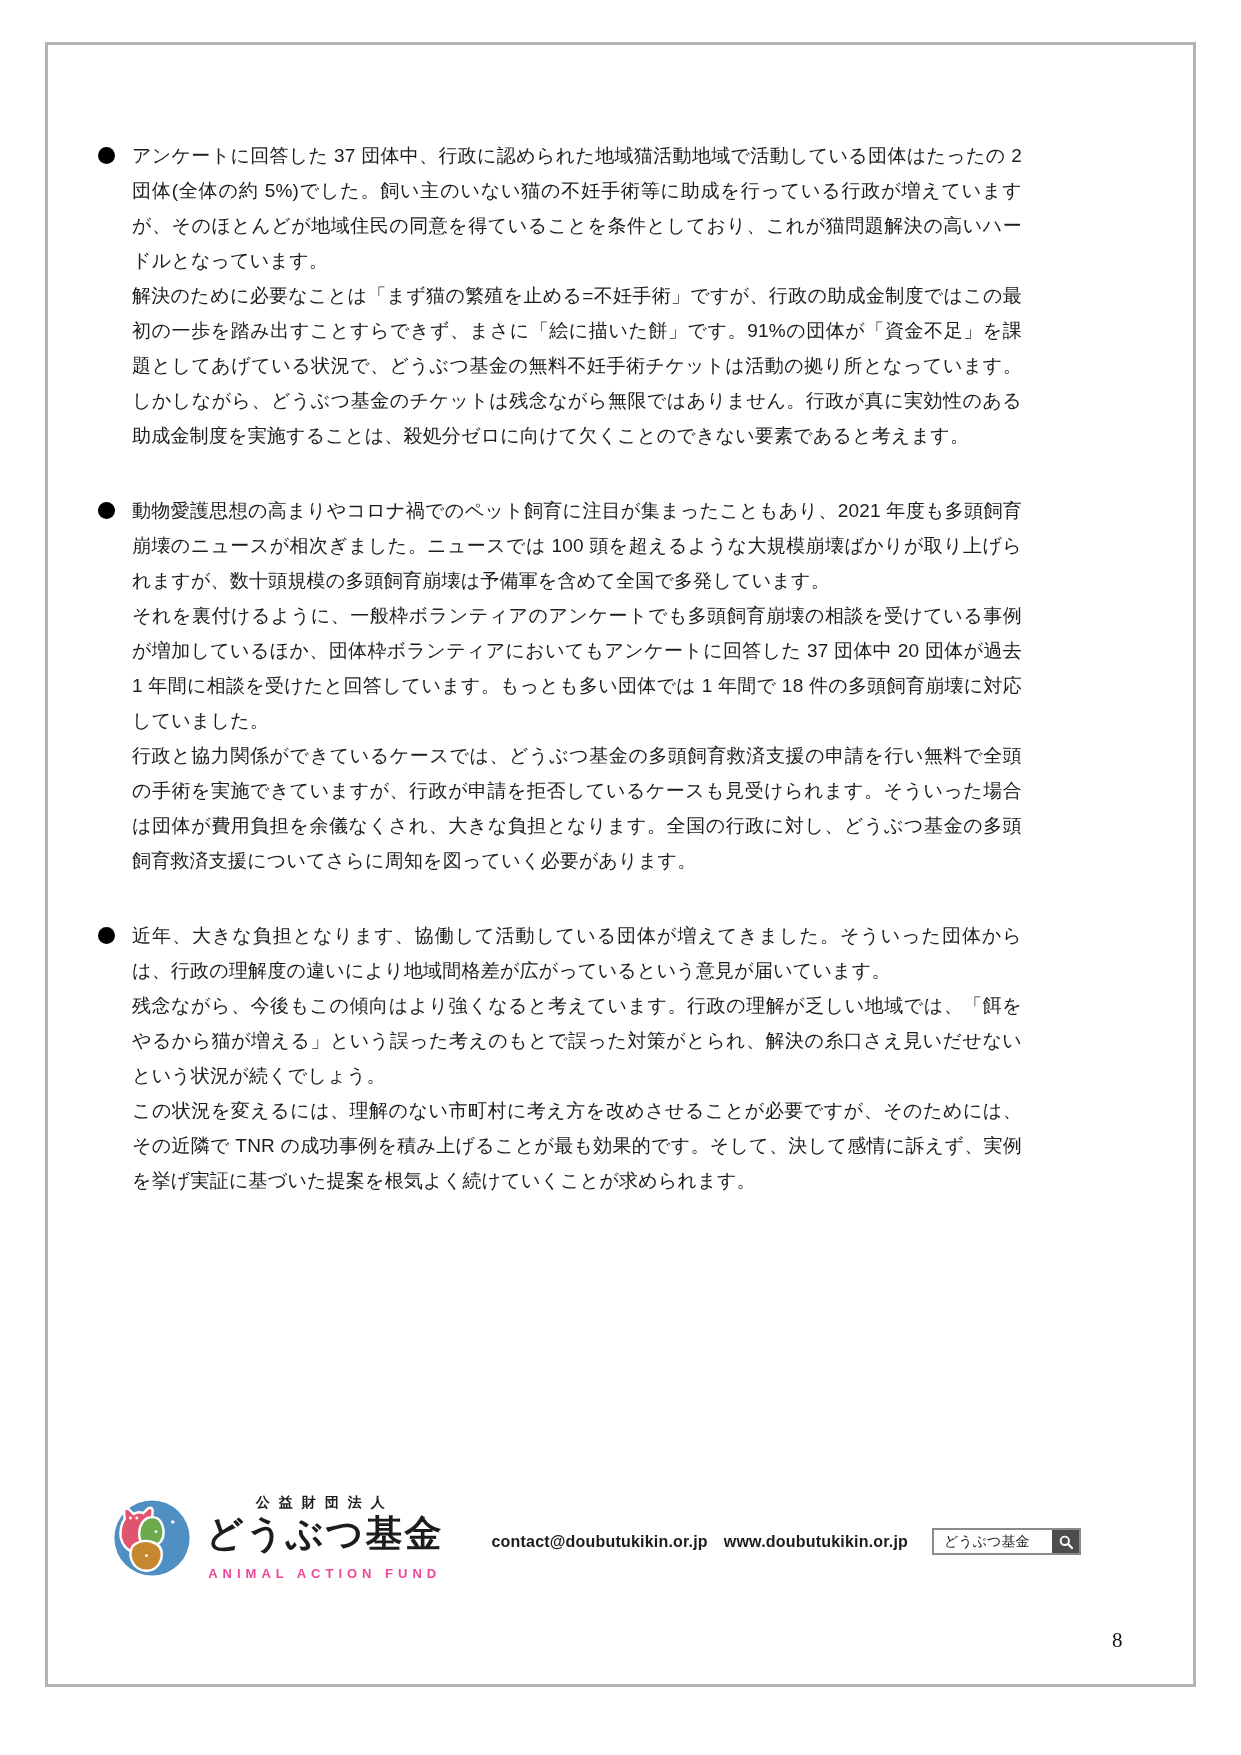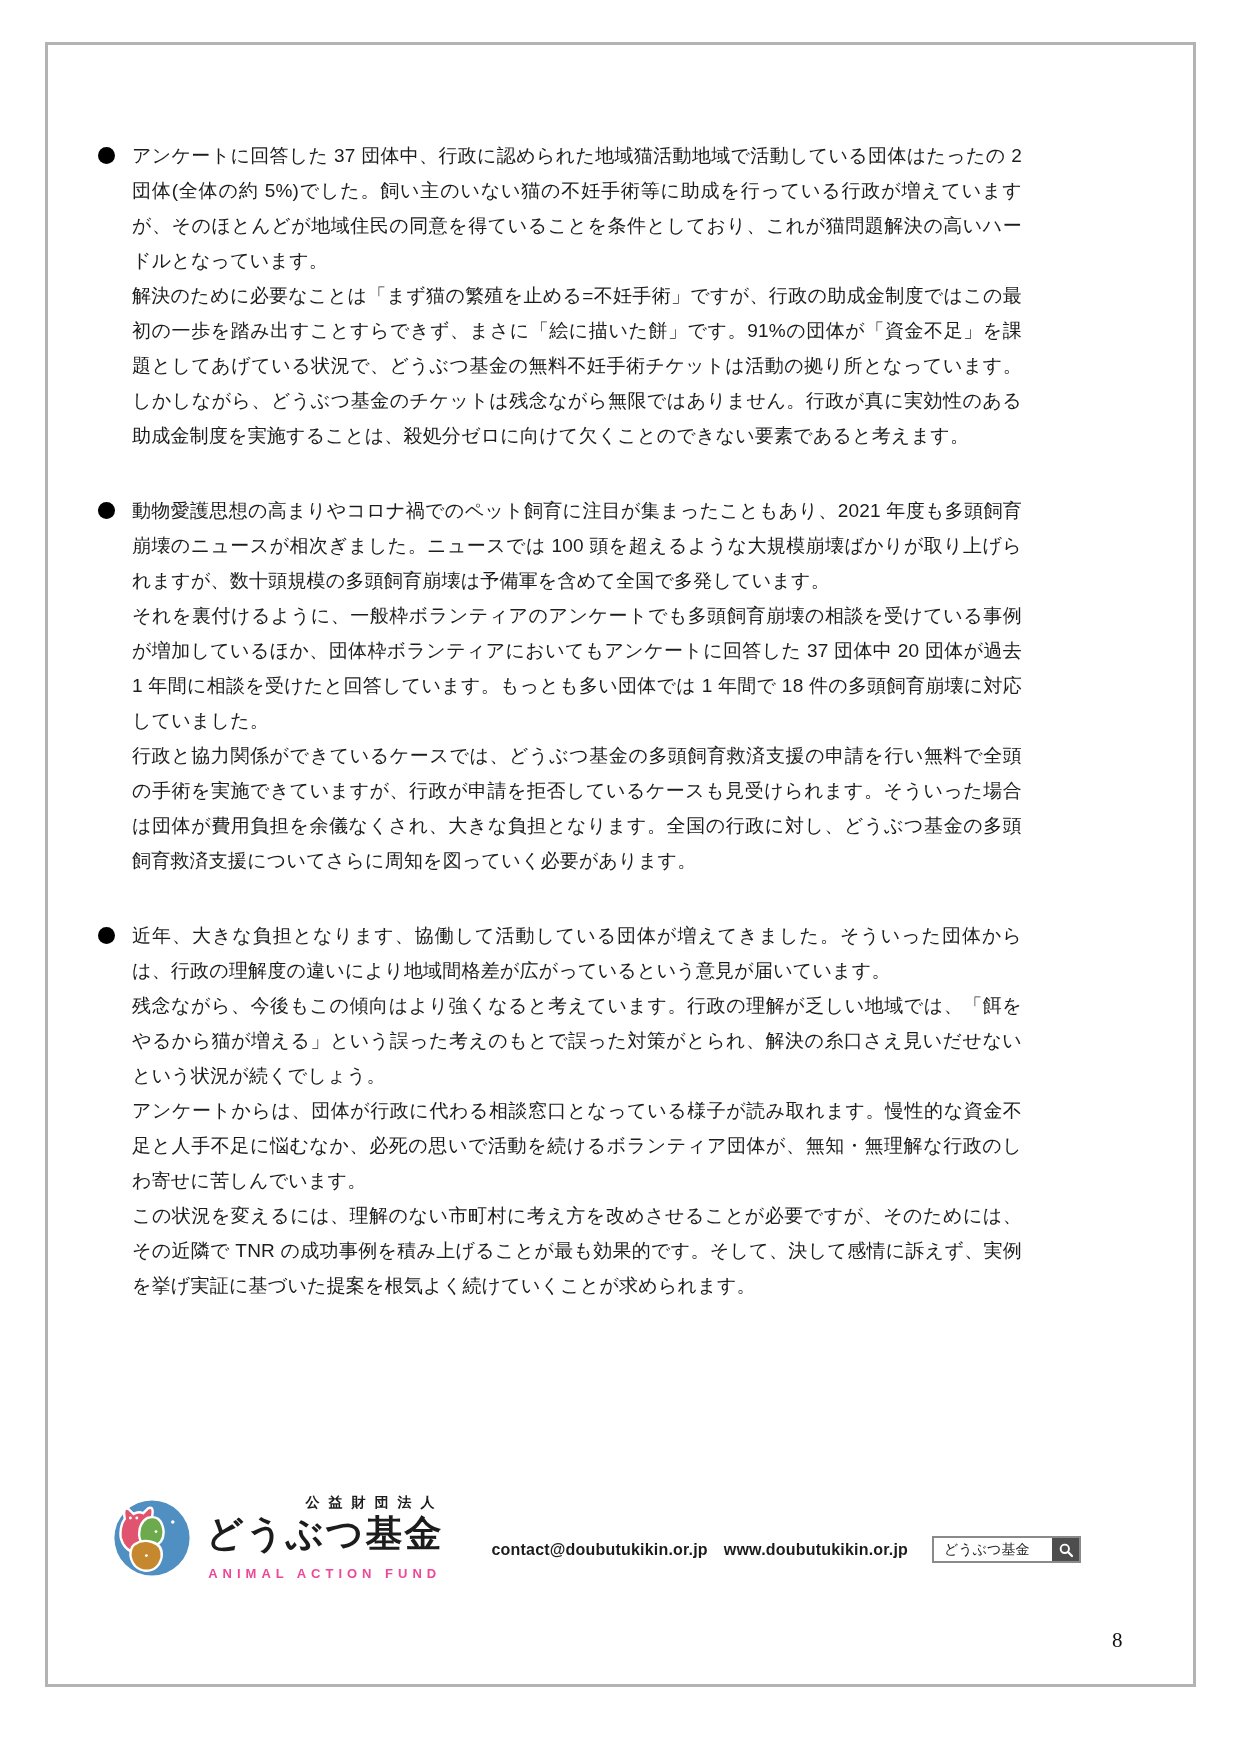--- a/index.html
+++ b/index.html
@@ -56,21 +56,20 @@
   }
   .logo-block { display: flex; align-items: center; }
   .logo-mark { display: block; }
   .logo-text { margin-left: 14px; text-align: center; }
   .org-type {
     font-size: 14px;
     font-weight: 700;
     letter-spacing: 9px;
     color: #1c1c1c;
     margin-bottom: 2px;
-    text-align: right;
   }
   .org-name {
     font-size: 37px;
     font-weight: 800;
     letter-spacing: 2px;
     color: #1c1c1c;
     line-height: 40px;
   }
   .org-name-en {
     font-size: 13px;
@@ -80,21 +79,21 @@
     margin-top: 12px;
   }
   .contact-block { margin-left: 48px; padding-top: 30px; }
   .address-line {
     font-size: 16px;
     font-weight: 700;
     letter-spacing: 0.3px;
     white-space: nowrap;
   }
   .contact-line2 {
-    margin-top: 12px;
+    margin-top: 4px;
     display: flex;
     align-items: center;
   }
   .email-text, .website-text {
     font-size: 16px;
     font-weight: 700;
     letter-spacing: 0.2px;
     white-space: nowrap;
   }
   .website-text { margin-left: 16px; }
@@ -150,21 +149,20 @@
       <p>それを裏付けるように、一般枠ボランティアのアンケートでも多頭飼育崩壊の相談を受けている事例が増加しているほか、団体枠ボランティアにおいてもアンケートに回答した 37 団体中 20 団体が過去 1 年間に相談を受けたと回答しています。もっとも多い団体では 1 年間で 18 件の多頭飼育崩壊に対応していました。</p>
       <p>行政と協力関係ができているケースでは、どうぶつ基金の多頭飼育救済支援の申請を行い無料で全頭の手術を実施できていますが、行政が申請を拒否しているケースも見受けられます。そういった場合は団体が費用負担を余儀なくされ、大きな負担となります。全国の行政に対し、どうぶつ基金の多頭飼育救済支援についてさらに周知を図っていく必要があります。</p>
     </div>
   </div>
 
   <div class="bullet-item">
     <span class="bullet-dot"></span>
     <div class="bullet-body">
       <p>近年、大きな負担となります、協働して活動している団体が増えてきました。そういった団体からは、行政の理解度の違いにより地域間格差が広がっているという意見が届いています。</p>
       <p>残念ながら、今後もこの傾向はより強くなると考えています。行政の理解が乏しい地域では、「餌をやるから猫が増える」という誤った考えのもとで誤った対策がとられ、解決の糸口さえ見いだせないという状況が続くでしょう。</p>
-      <p>アンケートからは、団体が行政に代わる相談窓口となっている様子が読み取れます。慢性的な資金不足と人手不足に悩むなか、必死の思いで活動を続けるボランティア団体が、無知・無理解な行政のしわ寄せに苦しんでいます。</p>
       <p>この状況を変えるには、理解のない市町村に考え方を改めさせることが必要ですが、そのためには、その近隣で TNR の成功事例を積み上げることが最も効果的です。そして、決して感情に訴えず、実例を挙げ実証に基づいた提案を根気よく続けていくことが求められます。</p>
     </div>
   </div>
 </div>
 
 <div class="footer">
   <div class="logo-block">
     <svg class="logo-mark" width="80" height="84" viewBox="0 0 100 100" aria-hidden="true">
 
       <circle cx="50" cy="50" r="47" fill="#4f8fc2"></circle>

